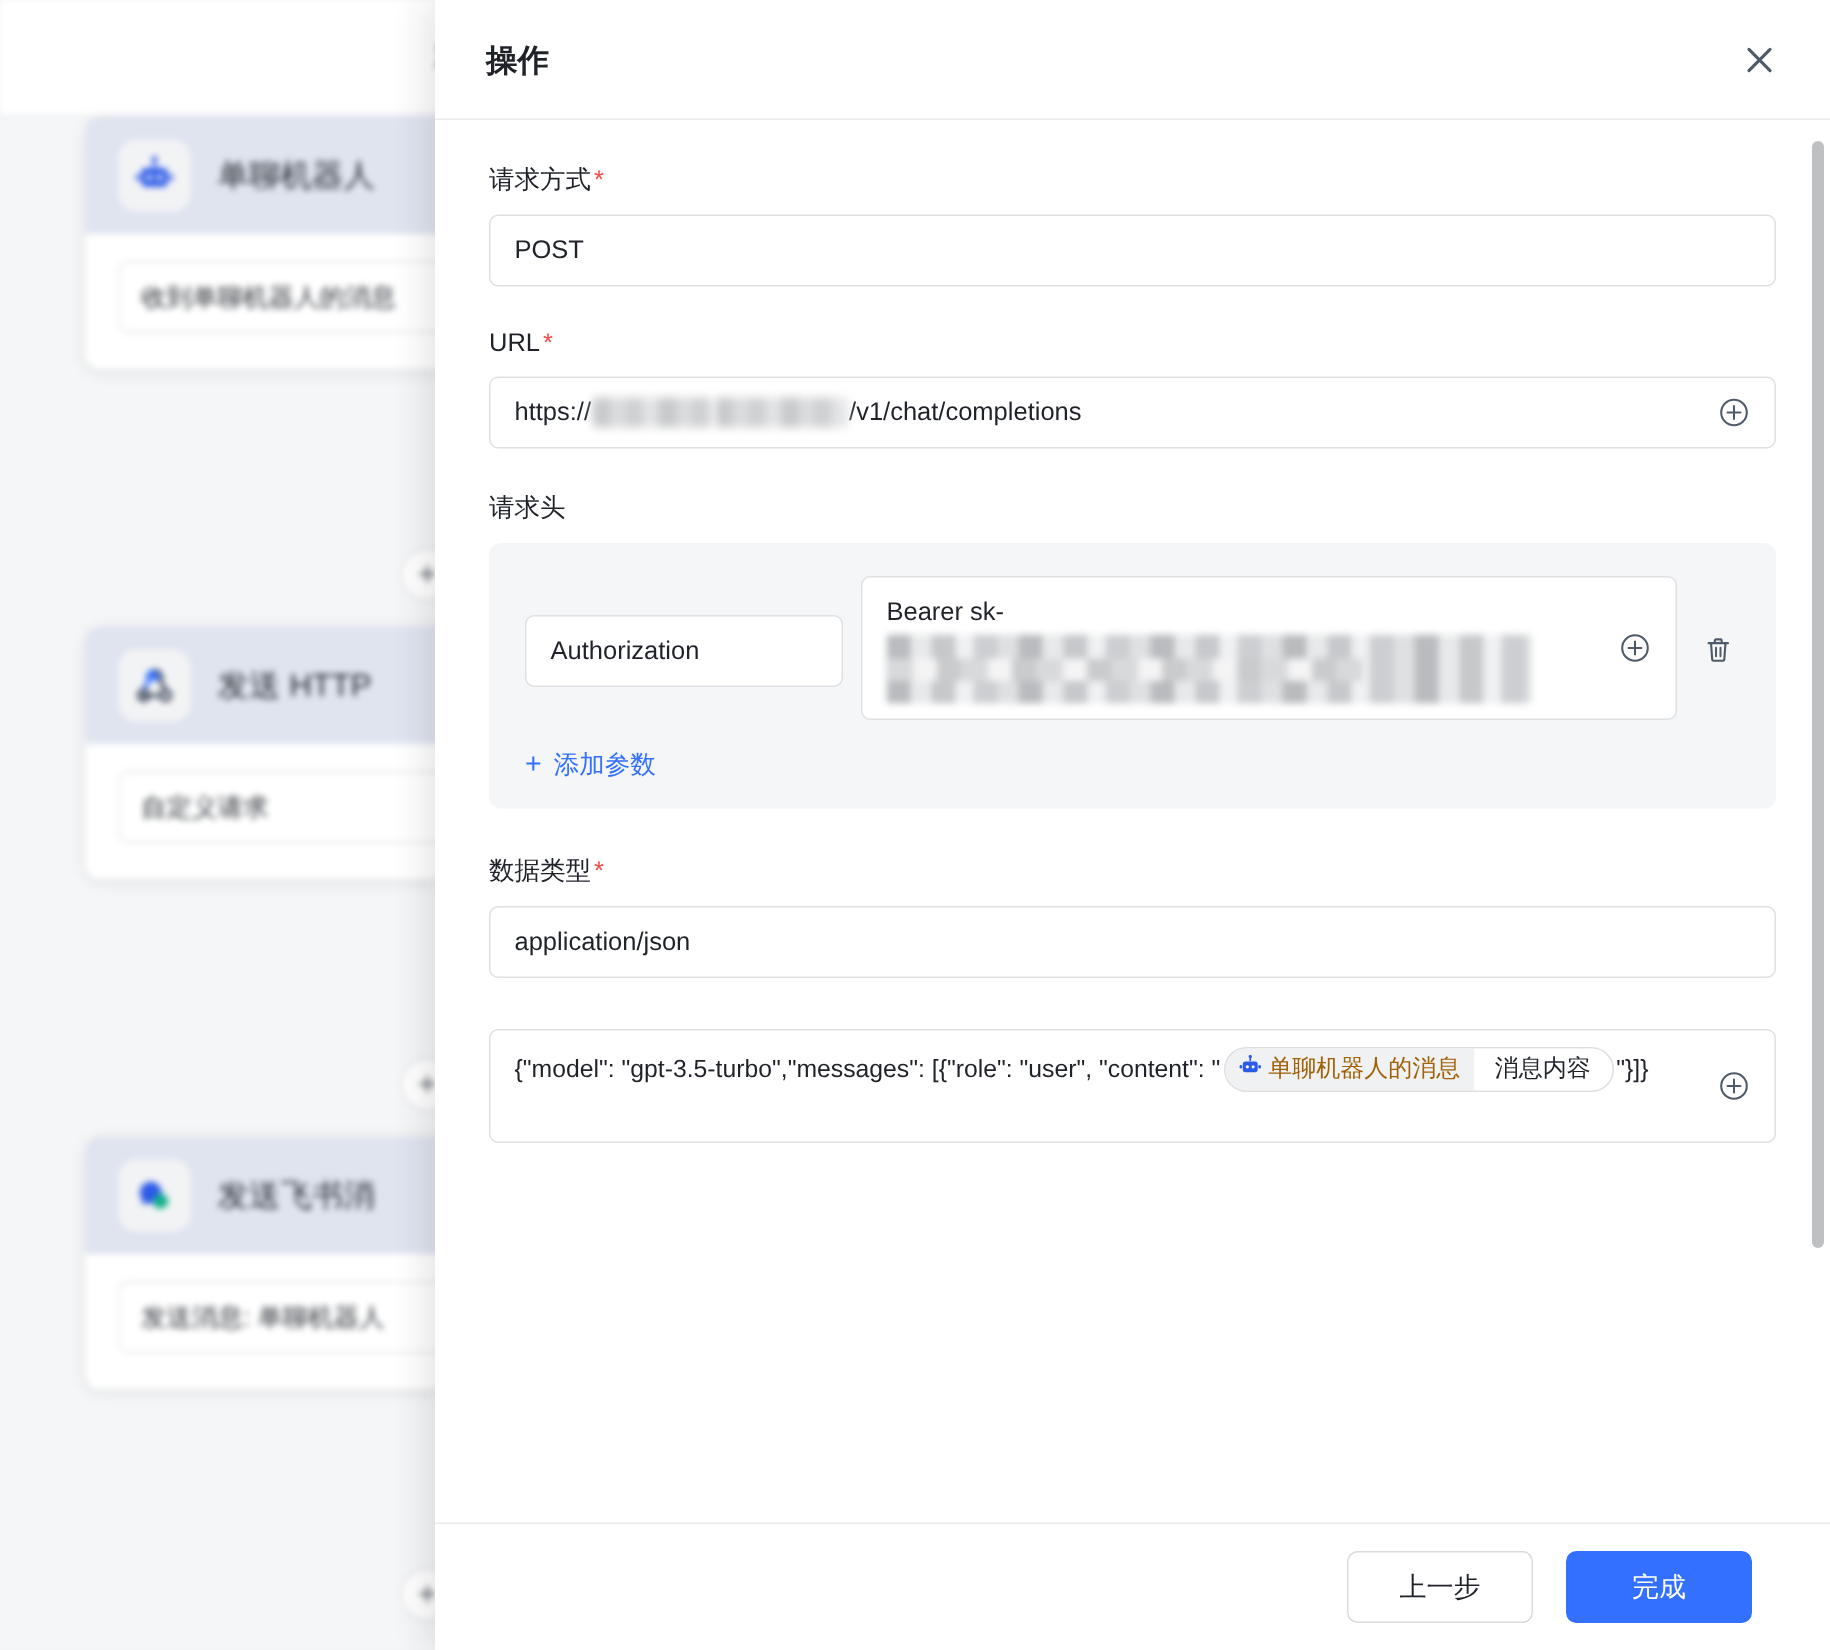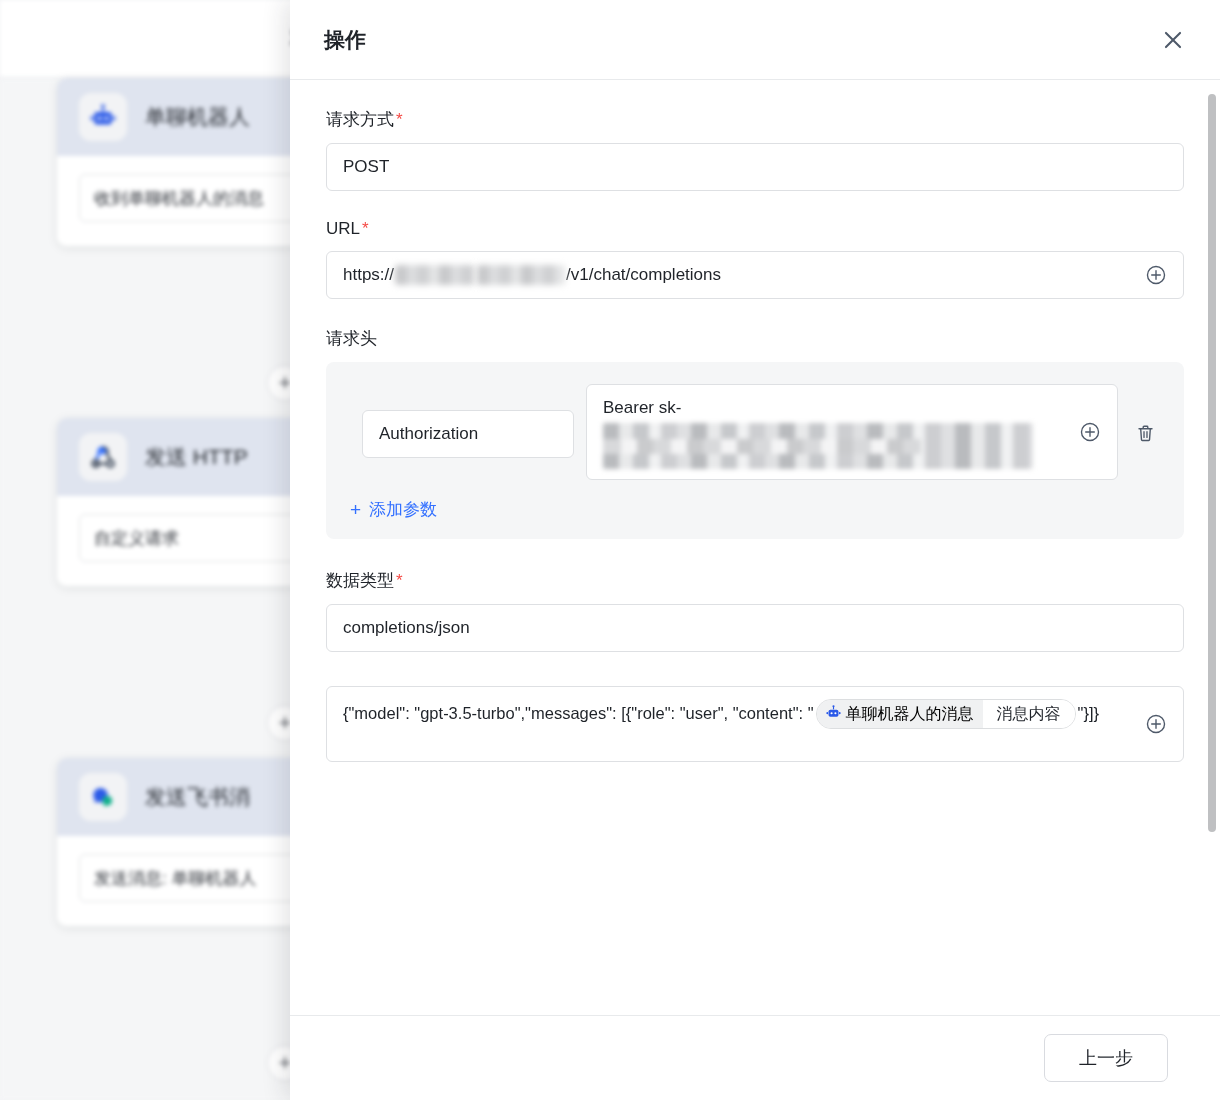--- a/index.html
+++ b/index.html
@@ -186,21 +186,20 @@
   .hdr-key {
     width: 212px; flex: 0 0 212px;
     height: 48px;
     border: 1px solid #dee0e3;
     border-radius: 6px;
     background: #ffffff;
     display: flex; align-items: center;
     padding: 0 16px;
     font-size: 17px; color: #1f2329;
     margin-top: 26px;
-    margin-left: 12px;
   }
   .hdr-val {
     flex: 1 1 auto;
     min-height: 84px;
     border: 1px solid #dee0e3;
     border-radius: 6px;
     background: #ffffff;
     position: relative;
     padding: 12px 52px 10px 16px;
     overflow: hidden;
@@ -258,21 +257,21 @@
     vertical-align: middle;
     background: #ffffff;
     margin: 0 2px;
     position: relative;
     top: -1px;
   }
   .chip-left {
     background: #f0f1f2;
     display: flex; align-items: center; gap: 4px;
     padding: 0 9px 0 8px;
-    font-size: 16px; color: #000000;
+    font-size: 16px; color: #a16207;
     line-height: 1;
   }
   .chip-right {
     background: #ffffff;
     display: flex; align-items: center;
     padding: 0 14px;
     font-size: 16px; color: #1f2329;
     line-height: 1;
   }
 
@@ -482,21 +481,21 @@
           </div>
         </div>
       </div>
 
       <div class="field-block" style="margin-top:30px;">
         <div class="field-label">
           <span>数据类型</span>
           <span class="req-star">*</span>
         </div>
         <div class="input-box">
-          <span>completions/json</span>
+          <span>application/json</span>
         </div>
       </div>
 
       <div class="field-block" style="margin-top:34px;">
         <div class="body-box">
           <span>{"model": "gpt-3.5-turbo","messages": [{"role": "user", "content": "</span><span class="chip">
             <span class="chip-left">
               <span>
                 <svg width="17" height="17" viewBox="0 0 24 24" aria-hidden="true">
                   <rect x="5" y="8" width="14" height="10" rx="2.5" fill="#2b5ae8"></rect>
@@ -519,17 +518,18 @@
             </svg>
           </span>
         </div>
       </div>
 
     </div>
   </div>
 
   <div class="modal-footer">
     <div class="btn btn-secondary">上一步</div>
+    <div class="btn btn-primary">完成</div>
   </div>
 
   <div class="scrollbar-track"></div>
   <div class="scrollbar-thumb"></div>
 </div>
 
 </body></html>

